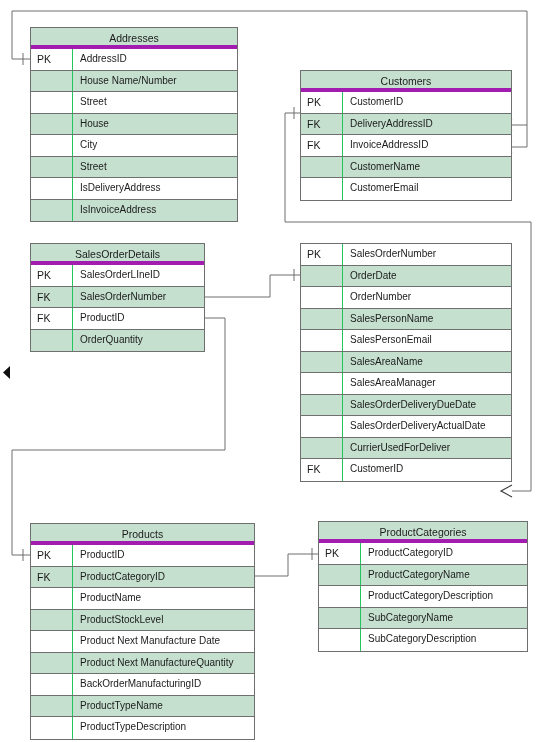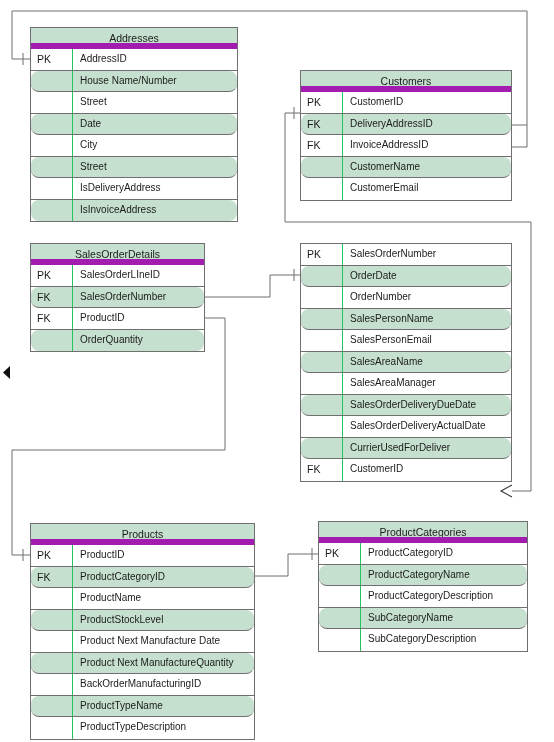--- a/index.html
+++ b/index.html
@@ -27,37 +27,36 @@
     background: #ffffff;
   }
   .entity-title {
     box-sizing: border-box;
     height: 21px;
     line-height: 20px;
     text-align: center;
     font-size: 10.5px;
     color: #1b1b1b;
     background: #c6e0cf;
-    border-bottom: 6px solid #a21caf;
+    border-bottom: 4px solid #a21caf;
     white-space: nowrap;
     overflow: hidden;
   }
   .attr-row {
     box-sizing: border-box;
     display: flex;
     height: 21.5px;
     border-bottom: 1px solid #6f6f6f;
     background: #ffffff;
   }
   .attr-row:last-child {
     border-bottom: none;
   }
   .attr-row.shade {
     background: #c6e0cf;
-    border-radius: 8px;
   }
   .key-cell {
     box-sizing: border-box;
     width: 42px;
     flex: 0 0 42px;
     border-right: 1px solid #22c55e;
     font-size: 10.5px;
     line-height: 20px;
     padding-left: 6px;
     color: #1b1b1b;
@@ -154,21 +153,21 @@
         <div class="attr-row shade">
           <div class="key-cell"></div>
           <div class="name-cell">House Name/Number</div>
         </div>
         <div class="attr-row">
           <div class="key-cell"></div>
           <div class="name-cell">Street</div>
         </div>
         <div class="attr-row shade">
           <div class="key-cell"></div>
-          <div class="name-cell">Date</div>
+          <div class="name-cell">House</div>
         </div>
         <div class="attr-row">
           <div class="key-cell"></div>
           <div class="name-cell">City</div>
         </div>
         <div class="attr-row shade">
           <div class="key-cell"></div>
           <div class="name-cell">Street</div>
         </div>
         <div class="attr-row">

